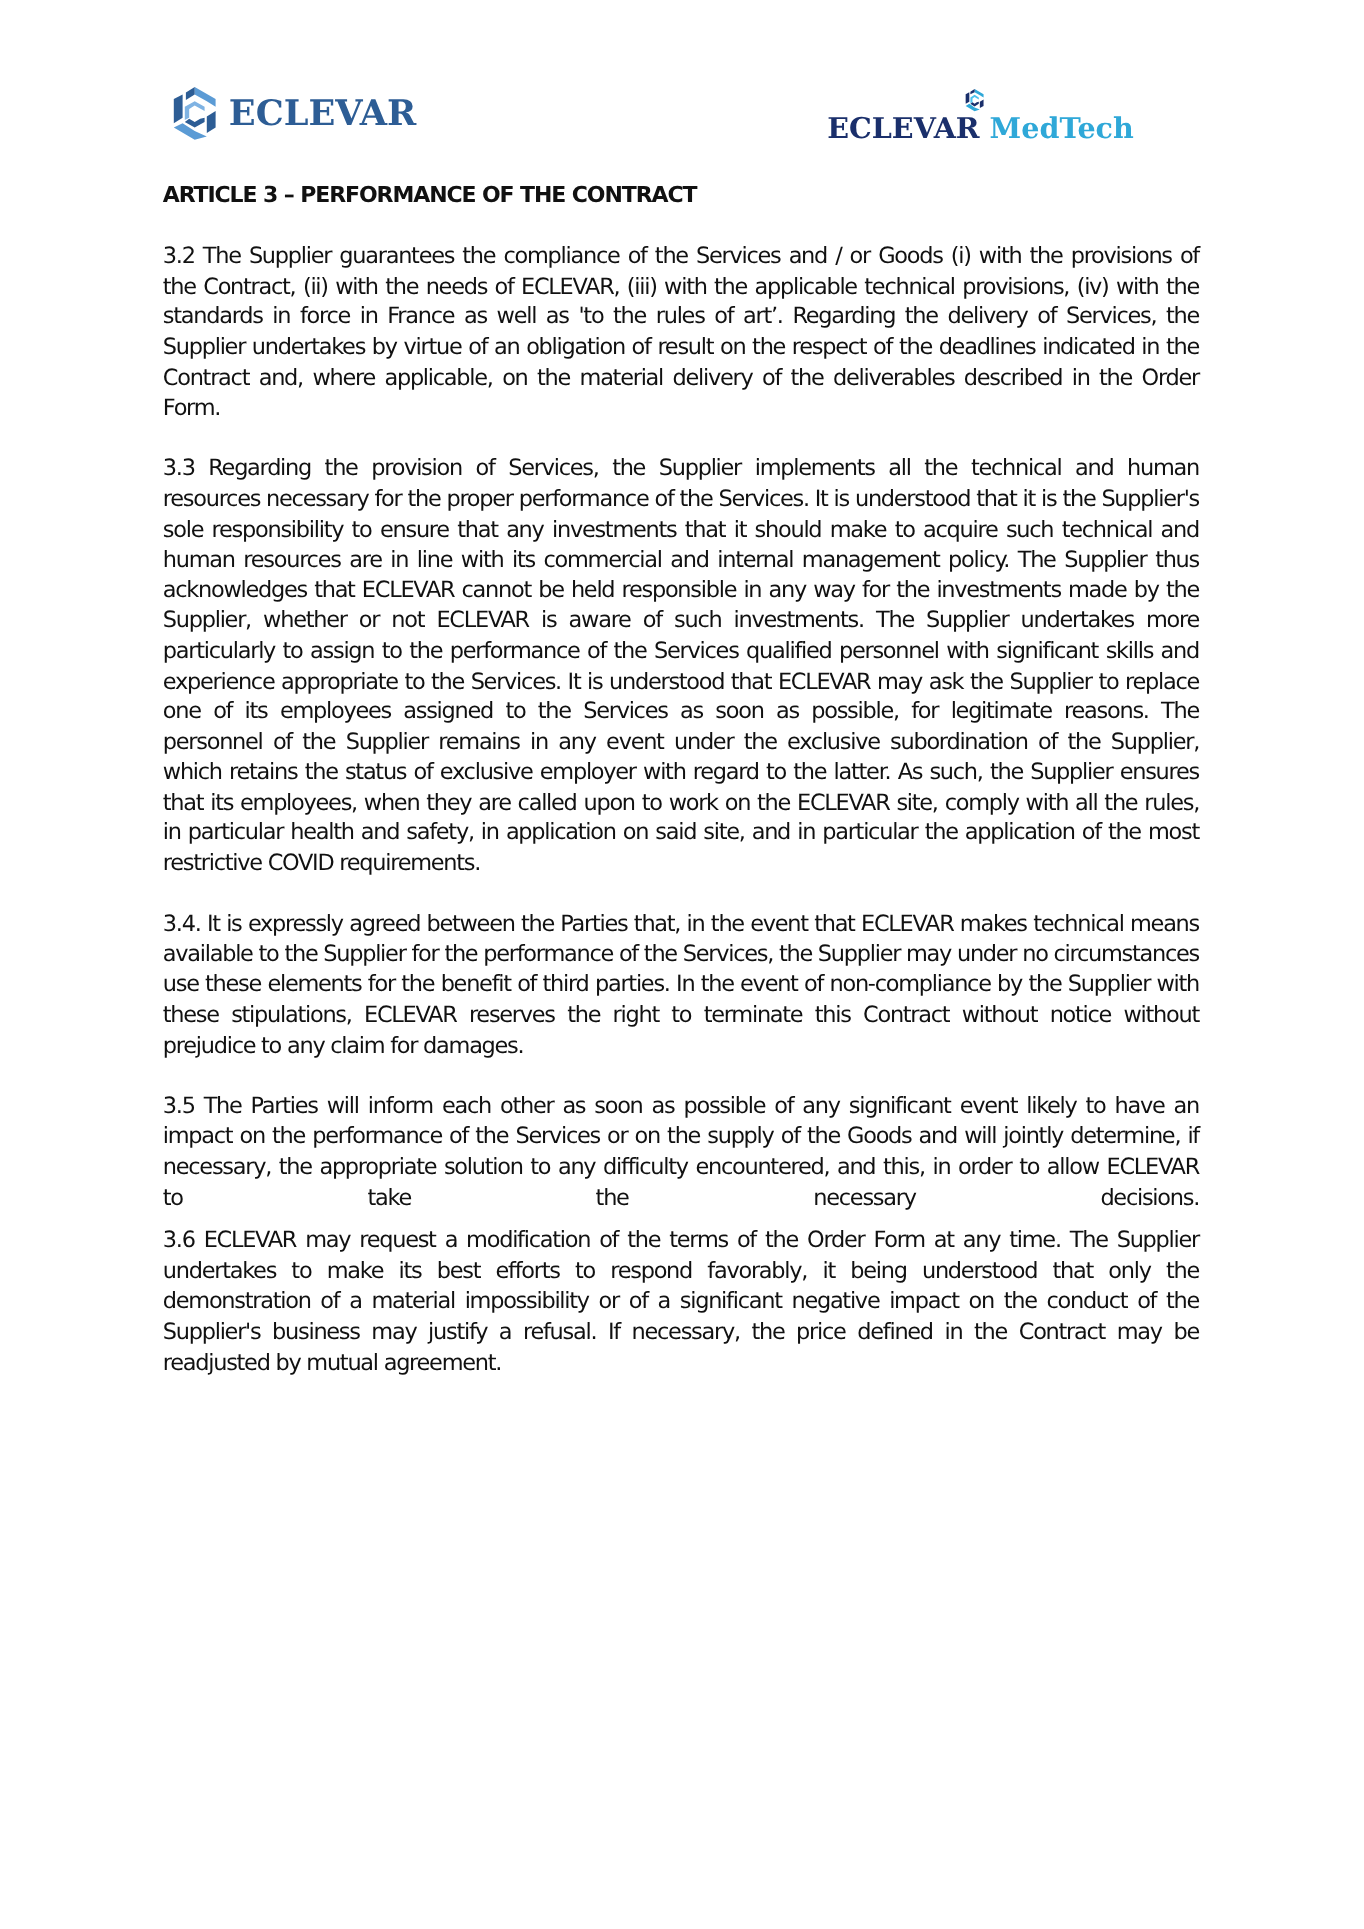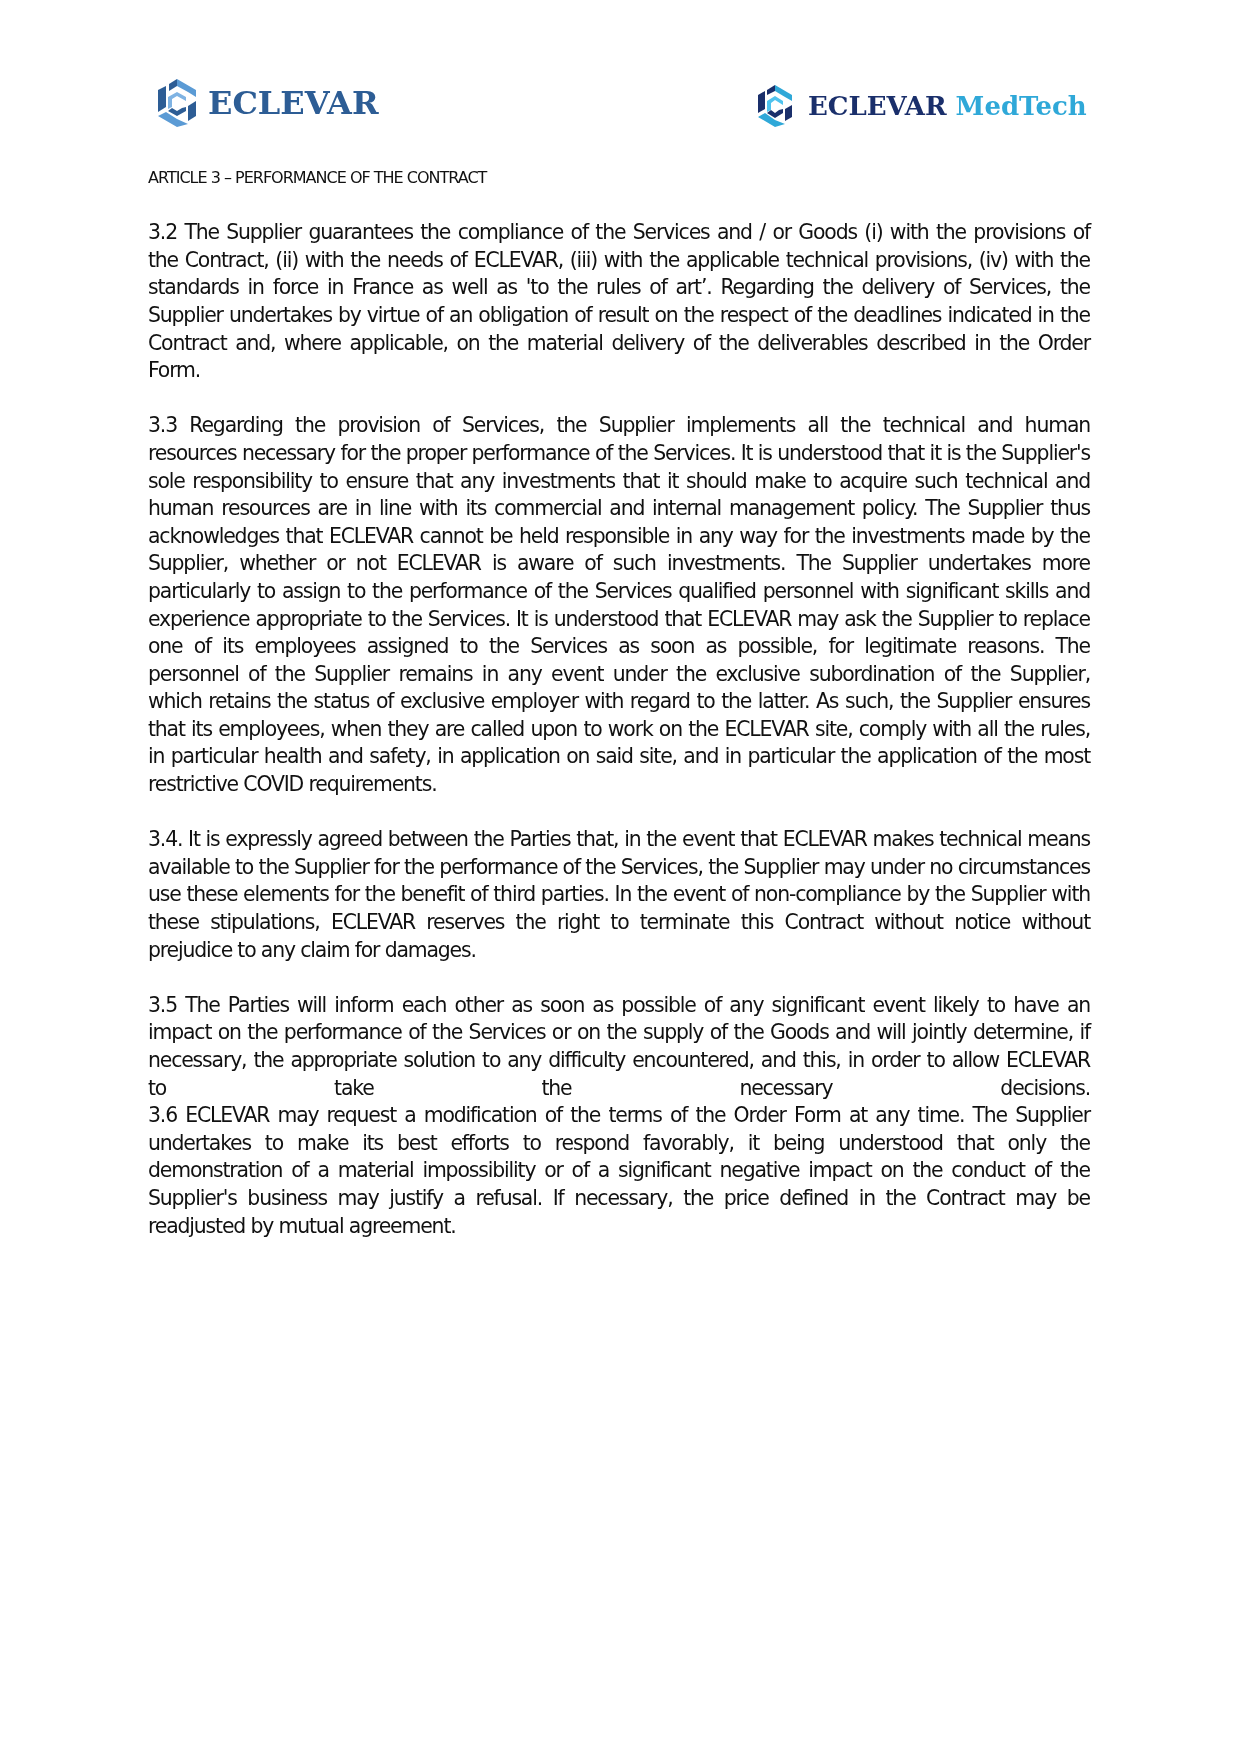--- a/index.html
+++ b/index.html
@@ -1,39 +1,39 @@
 <!DOCTYPE html>
 <html><head>
   <meta charset="utf-8">
   <style>
     html, body { margin: 0; padding: 0; background: #ffffff; }
     body { width: 1240px; height: 1754px; position: relative; overflow: hidden; }
     .page { position: absolute; left: 0; top: 0; width: 1240px; height: 1371px; background: #fff; }
 
     .logo-left { position: absolute; left: 152px; top: 74px; height: 58px; display: flex; align-items: center; }
-    .logo-right { position: absolute; left: 752px; top: 80px; height: 52px; display: flex; align-items: center; }
+    .logo-right { position: absolute; left: 752px; top: 80px; height: 52px; display: flex; align-items: center; flex-direction: column; }
     .logo-mark { width: 50px; height: 52px; margin-right: 6px; }
     .logo-right .logo-mark { width: 46px; height: 46px; margin-right: 10px; }
     .logo-text-left {
       font-family: "DejaVu Serif", serif; font-weight: bold; font-size: 32px;
       color: #2d5d95; letter-spacing: 0px;
     }
     .logo-text-right { font-family: "DejaVu Serif", serif; font-weight: bold; font-size: 26px; white-space: nowrap; }
     .logo-text-right .a { color: #1a2f6b; }
     .logo-text-right .b { color: #2fa8d8; }
 
     .content {
       position: absolute; left: 148px; top: 164px; width: 942px;
       font-family: "DejaVu Sans", sans-serif; font-size: 20.4px; line-height: 27.6px; color: #111;
       letter-spacing: -1.15px; word-spacing: 0px;
     }
     .content p { margin: 0 0 27.6px 0; text-align: justify; }
-    .content p.nomargin { margin-bottom: 0; }
+    .content p.nomargin { margin-bottom: 12px; }
     .content h2 {
-      font-family: "DejaVu Sans", sans-serif; font-weight: normal; font-size: 16px; line-height: 27.6px;
+      font-family: "DejaVu Sans", sans-serif; font-weight: bold; font-size: 20px; line-height: 27.6px;
       margin: 0 0 27.6px 0; letter-spacing: -1.0px; color: #111;
     }
     .justify-last { text-align-last: justify; }
   </style>
 </head>
 <body>
 
 <div class="page">
 
   <div class="logo-left">

